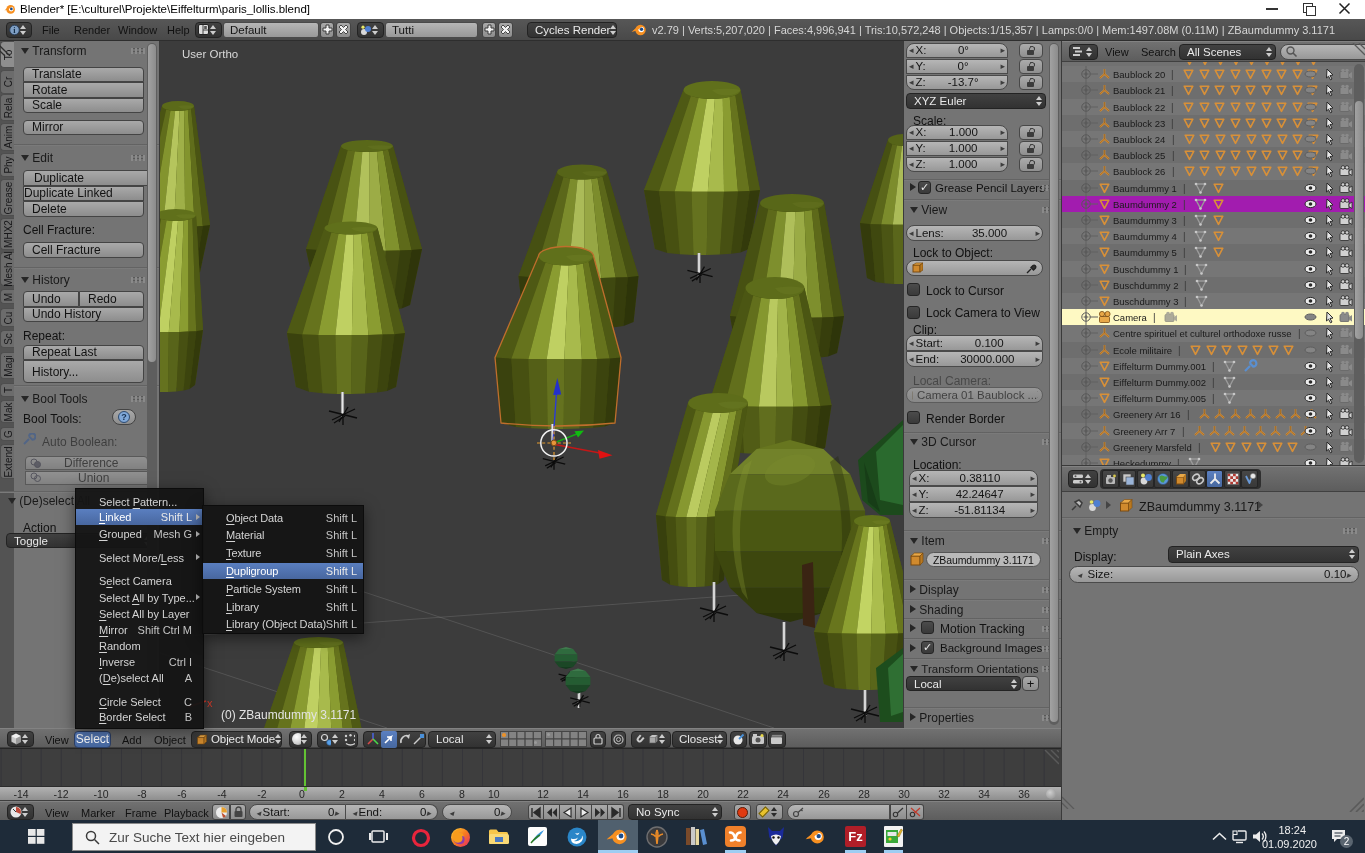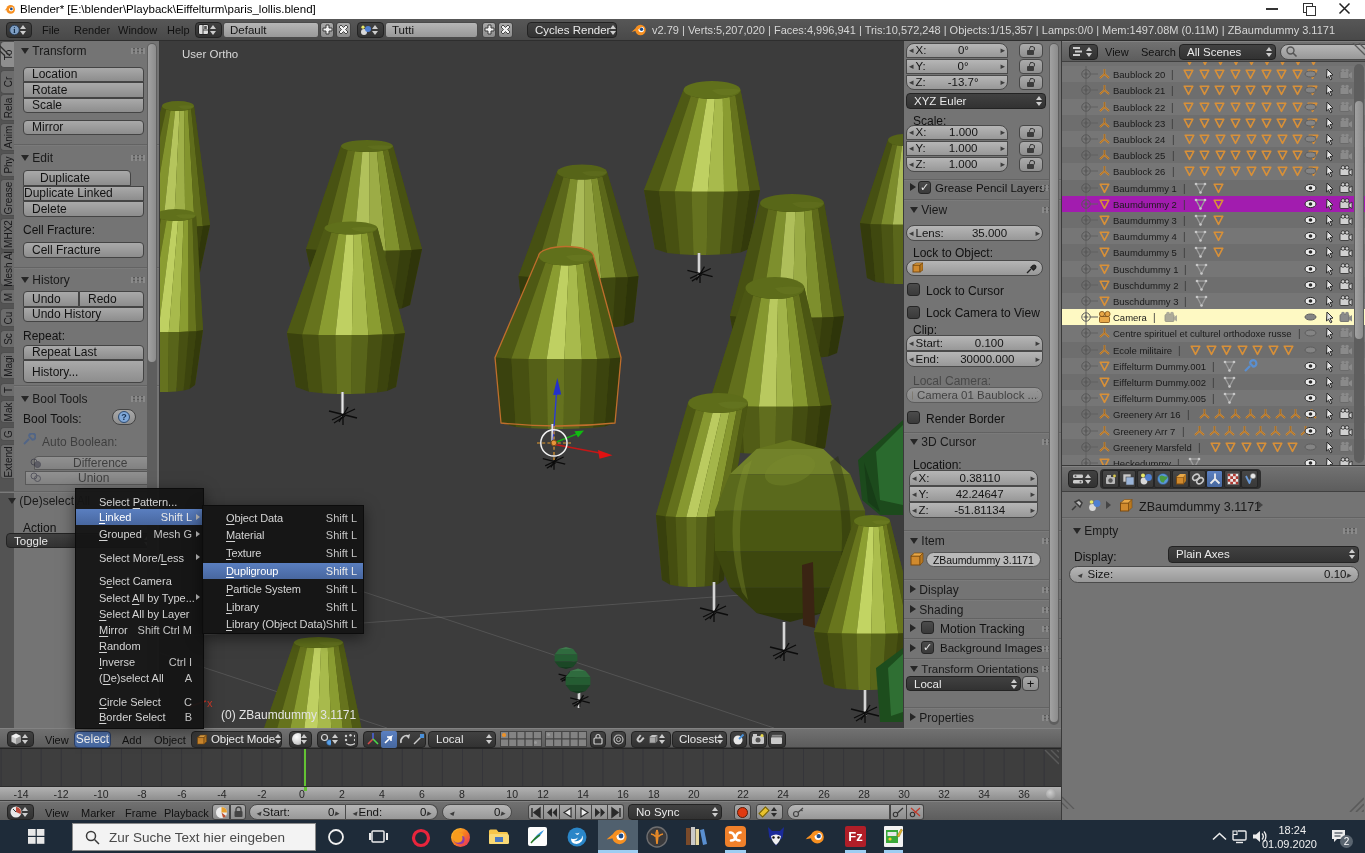--- a/index.html
+++ b/index.html
@@ -44,21 +44,21 @@
 .sep{position:absolute;left:0;width:100%;height:2px;background:linear-gradient(#575757,#868686)}
 </style></head><body>
 <div class="a" style="left:0;top:0;width:1365px;height:19px;background:#fff">
 <svg class="a" style="left:4px;top:3px" width="12" height="12" viewBox="0 0 15 15">
       <circle cx="8.3" cy="8" r="5.4" fill="#f79021"></circle>
       <circle cx="8.9" cy="7.6" r="2.9" fill="#fff"></circle>
       <circle cx="9.2" cy="7.4" r="1.7" fill="#1a4b8c"></circle>
       <path d="M1 9 L6 4.6 L9 6 L3.5 7.6 Z" fill="#f79021"></path>
       <path d="M0.6 9.3 L7.5 3.4 L10.5 4.3 L4 8.3 Z" fill="#f79021" opacity="0.9"></path>
     </svg>
-<div class="a" style="left:20px;top:3px;font-size:11.5px;color:#000">Blender* [E:\blender\Playback\Eiffelturm\paris_lollis.blend]</div>
+<div class="a" style="left:20px;top:3px;font-size:11.5px;color:#000">Blender* [E:\culturel\Projekte\Eiffelturm\paris_lollis.blend]</div>
 <div class="a" style="left:1266px;top:8px;width:12px;height:1.6px;background:#333"></div>
 <div class="a" style="left:1303px;top:3px;width:8px;height:8px;border:1.4px solid #333;background:#fff"></div>
 <div class="a" style="left:1306px;top:5.5px;width:8px;height:8px;border:1.4px solid #333;background:#fff"></div>
 <svg class="a" style="left:1338px;top:2px" width="13" height="13">
       <path d="M1.5 1.5 L11.5 11.5 M11.5 1.5 L1.5 11.5" stroke="#222" stroke-width="1.5"></path>
     </svg>
 </div>
 <div class="a" style="left:0;top:19px;width:1365px;height:22px;background:linear-gradient(#575757,#494949);border-bottom:1px solid #2e2e2e;box-sizing:border-box">
 <div class="a dd" style="left:6px;top:2.5px;width:26px;height:16px;padding:0 2px">
       <svg width="12" height="12" viewBox="0 0 12 12">
@@ -540,28 +540,28 @@
       <span>Mak</span>
     </div>
 <div class="tab" style="top:386px;height:14px;background:#6c6c6c">
       <span>G</span>
     </div>
 <div class="tab" style="top:403px;height:35px;background:#6c6c6c">
       <span>Extend</span>
     </div>
 <div class="a phd" style="left:21px;top:2.5px"><span class="tri tri-d"></span>&nbsp;Transform</div>
     <div class="a grip" style="right:14px;top:6.5px"></div>
-<div class="a btn" style="left:23px;top:25.5px;width:121px;height:15.5px;border-radius:4px 4px 0 0;padding-left:8px;">Location</div>
+<div class="a btn" style="left:23px;top:25.5px;width:121px;height:15.5px;border-radius:4px 4px 0 0;padding-left:8px;">Translate</div>
 <div class="a btn" style="left:23px;top:41px;width:121px;height:15.5px;border-radius:0;padding-left:8px;">Rotate</div>
 <div class="a btn" style="left:23px;top:56.5px;width:121px;height:15.5px;border-radius:0 0 4px 4px;padding-left:8px;">Scale</div>
 <div class="a btn" style="left:23px;top:78.5px;width:121px;height:15.5px;border-radius:4px;padding-left:8px;">Mirror</div>
 <div class="sep" style="top:103px;left:14px;width:146px"></div>
 <div class="a phd" style="left:21px;top:110px"><span class="tri tri-d"></span>&nbsp;Edit</div>
     <div class="a grip" style="right:14px;top:114px"></div>
-<div class="a btn" style="left:23px;top:129px;width:108px;height:15.5px;border-radius:4px 4px 0 0;padding-left:16px;">Duplicate</div>
+<div class="a btn" style="left:23px;top:129px;width:133px;height:15.5px;border-radius:4px 4px 0 0;padding-left:10px;">Duplicate</div>
 <div class="a btn" style="left:23px;top:144.5px;width:121px;height:15.5px;border-radius:0;">Duplicate Linked</div>
 <div class="a btn" style="left:23px;top:160px;width:121px;height:15.5px;border-radius:0 0 4px 4px;padding-left:8px;">Delete</div>
 <div class="a dtxt" style="left:23px;top:182px">Cell Fracture:</div>
 <div class="a btn" style="left:23px;top:201px;width:121px;height:15.5px;border-radius:4px;padding-left:8px;">Cell Fracture</div>
 <div class="sep" style="top:226px;left:14px;width:146px"></div>
 <div class="a phd" style="left:21px;top:232px"><span class="tri tri-d"></span>&nbsp;History</div>
     <div class="a grip" style="right:14px;top:236px"></div>
 <div class="a btn" style="left:23px;top:250px;width:56px;height:15.5px;border-radius:4px 0 0 0;padding-left:8px;">Undo</div>
 <div class="a btn" style="left:79px;top:250px;width:65px;height:15.5px;border-radius:0 4px 0 0;padding-left:8px;">Redo</div>
 <div class="a btn" style="left:23px;top:265.5px;width:121px;height:15.5px;border-radius:0 0 4px 4px;padding-left:8px;">Undo History</div>
@@ -575,21 +575,21 @@
 <div class="a btn" style="left:112px;top:368px;width:24px;height:16px;border-radius:8px;justify-content:center">
       <svg width="12" height="12">
         <circle cx="6" cy="6" r="5.5" fill="#7fa7d8" stroke="#2d4a70"></circle>
         <text x="6" y="9" font-size="9" font-weight="bold" text-anchor="middle" fill="#173050" font-family="Liberation Sans">?</text>
       </svg>
     </div>
 <svg class="a" style="left:22px;top:392px" width="14" height="13" opacity="0.75">
       <path d="M2 11 L7 6 M7 3.4 a3.2 3.2 0 1 1 3.4 3.4 L7 3.4" stroke="#47618c" stroke-width="2" fill="none"></path>
     </svg>
 <div class="a dtxt" style="left:42px;top:393.5px;opacity:.55">Auto Boolean:</div>
-<div class="a btn" style="left:25px;top:415px;width:123px;height:14px;border-radius:4px 4px 0 0;padding-left:8px;opacity:.55;margin-left:9px;">
+<div class="a btn" style="left:25px;top:415px;width:123px;height:14px;border-radius:4px 4px 0 0;padding-left:8px;opacity:.55;">
       <span style="margin-left:30px">Difference</span>
     </div>
 <div class="a btn" style="left:25px;top:429.5px;width:123px;height:14px;border-radius:0;padding-left:8px;opacity:.55;">
       <span style="margin-left:44px">Union</span>
     </div>
 <svg class="a" style="left:30px;top:417px" width="12" height="11" opacity="0.5">
       <circle cx="4" cy="4" r="3" fill="none" stroke="#223" stroke-width="1"></circle>
       <circle cx="7.5" cy="6.5" r="3" fill="#334" stroke="#223" stroke-width="1"></circle>
     </svg>
 <svg class="a" style="left:30px;top:431px" width="12" height="11" opacity="0.5">
@@ -961,26 +961,26 @@
       <div class="a" style="left:86px;top:1px;width:30px;text-align:center;font-size:10.5px;color:#262626">-10</div>
       <div class="a" style="left:127px;top:1px;width:30px;text-align:center;font-size:10.5px;color:#262626">-8</div>
       <div class="a" style="left:167px;top:1px;width:30px;text-align:center;font-size:10.5px;color:#262626">-6</div>
       <div class="a" style="left:207px;top:1px;width:30px;text-align:center;font-size:10.5px;color:#262626">-4</div>
       <div class="a" style="left:247px;top:1px;width:30px;text-align:center;font-size:10.5px;color:#262626">-2</div>
       <div class="a" style="left:287px;top:1px;width:30px;text-align:center;font-size:10.5px;color:#262626">0</div>
       <div class="a" style="left:327px;top:1px;width:30px;text-align:center;font-size:10.5px;color:#262626">2</div>
       <div class="a" style="left:367px;top:1px;width:30px;text-align:center;font-size:10.5px;color:#262626">4</div>
       <div class="a" style="left:407px;top:1px;width:30px;text-align:center;font-size:10.5px;color:#262626">6</div>
       <div class="a" style="left:447px;top:1px;width:30px;text-align:center;font-size:10.5px;color:#262626">8</div>
-      <div class="a" style="left:488px;top:1px;width:30px;text-align:right;font-size:10.5px;color:#262626">10</div>
+      <div class="a" style="left:488px;top:1px;width:30px;text-align:left;font-size:10.5px;color:#262626">10</div>
       <div class="a" style="left:528px;top:1px;width:30px;text-align:center;font-size:10.5px;color:#262626">12</div>
       <div class="a" style="left:568px;top:1px;width:30px;text-align:center;font-size:10.5px;color:#262626">14</div>
       <div class="a" style="left:608px;top:1px;width:30px;text-align:center;font-size:10.5px;color:#262626">16</div>
-      <div class="a" style="left:648px;top:1px;width:30px;text-align:left;font-size:10.5px;color:#262626">18</div>
-      <div class="a" style="left:688px;top:1px;width:30px;font-size:10.5px;color:#262626">20</div>
+      <div class="a" style="left:648px;top:1px;width:30px;text-align:center;font-size:10.5px;color:#262626">18</div>
+      <div class="a" style="left:688px;top:1px;width:30px;text-align:center;font-size:10.5px;color:#262626">20</div>
       <div class="a" style="left:728px;top:1px;width:30px;text-align:center;font-size:10.5px;color:#262626">22</div>
       <div class="a" style="left:768px;top:1px;width:30px;text-align:center;font-size:10.5px;color:#262626">24</div>
       <div class="a" style="left:809px;top:1px;width:30px;text-align:center;font-size:10.5px;color:#262626">26</div>
       <div class="a" style="left:849px;top:1px;width:30px;text-align:center;font-size:10.5px;color:#262626">28</div>
       <div class="a" style="left:889px;top:1px;width:30px;text-align:center;font-size:10.5px;color:#262626">30</div>
       <div class="a" style="left:929px;top:1px;width:30px;text-align:center;font-size:10.5px;color:#262626">32</div>
       <div class="a" style="left:969px;top:1px;width:30px;text-align:center;font-size:10.5px;color:#262626">34</div>
       <div class="a" style="left:1009px;top:1px;width:30px;text-align:center;font-size:10.5px;color:#262626">36</div>
 <div class="a" style="left:304px;top:0;width:2.5px;height:4px;background:#63c234"></div>
 <div class="a" style="left:1046px;top:2px;width:10px;height:10px;background:radial-gradient(circle at 40% 35%,#cfcfcf,#8a8a8a);border-radius:50%"></div>

